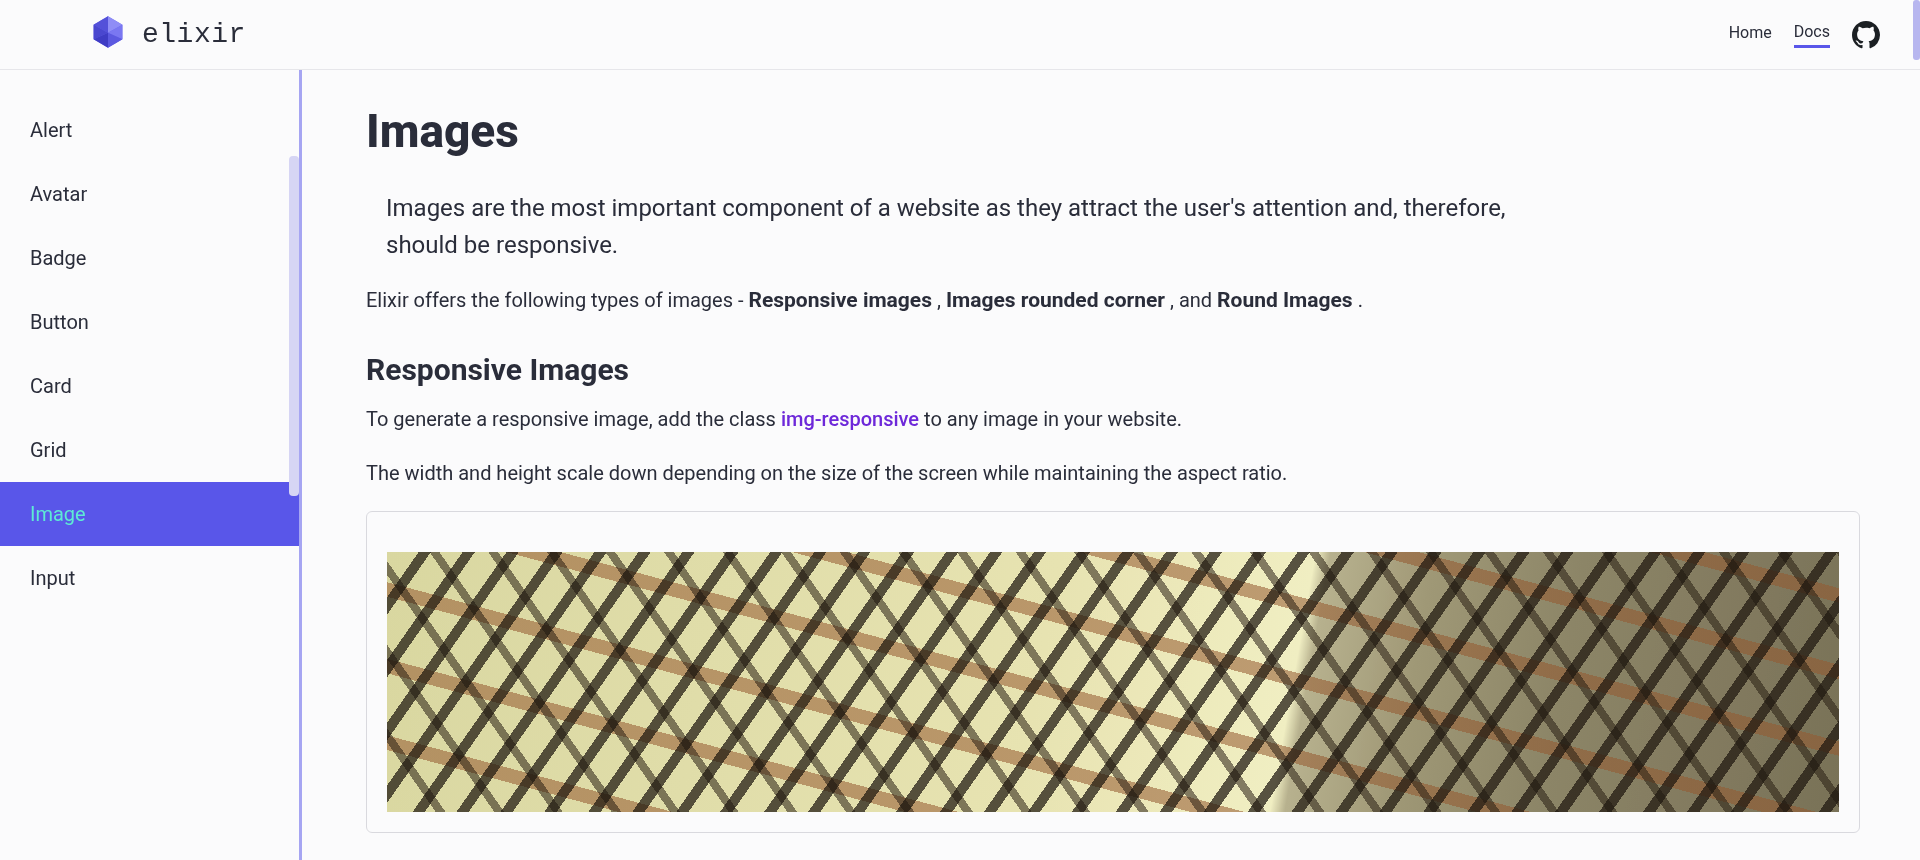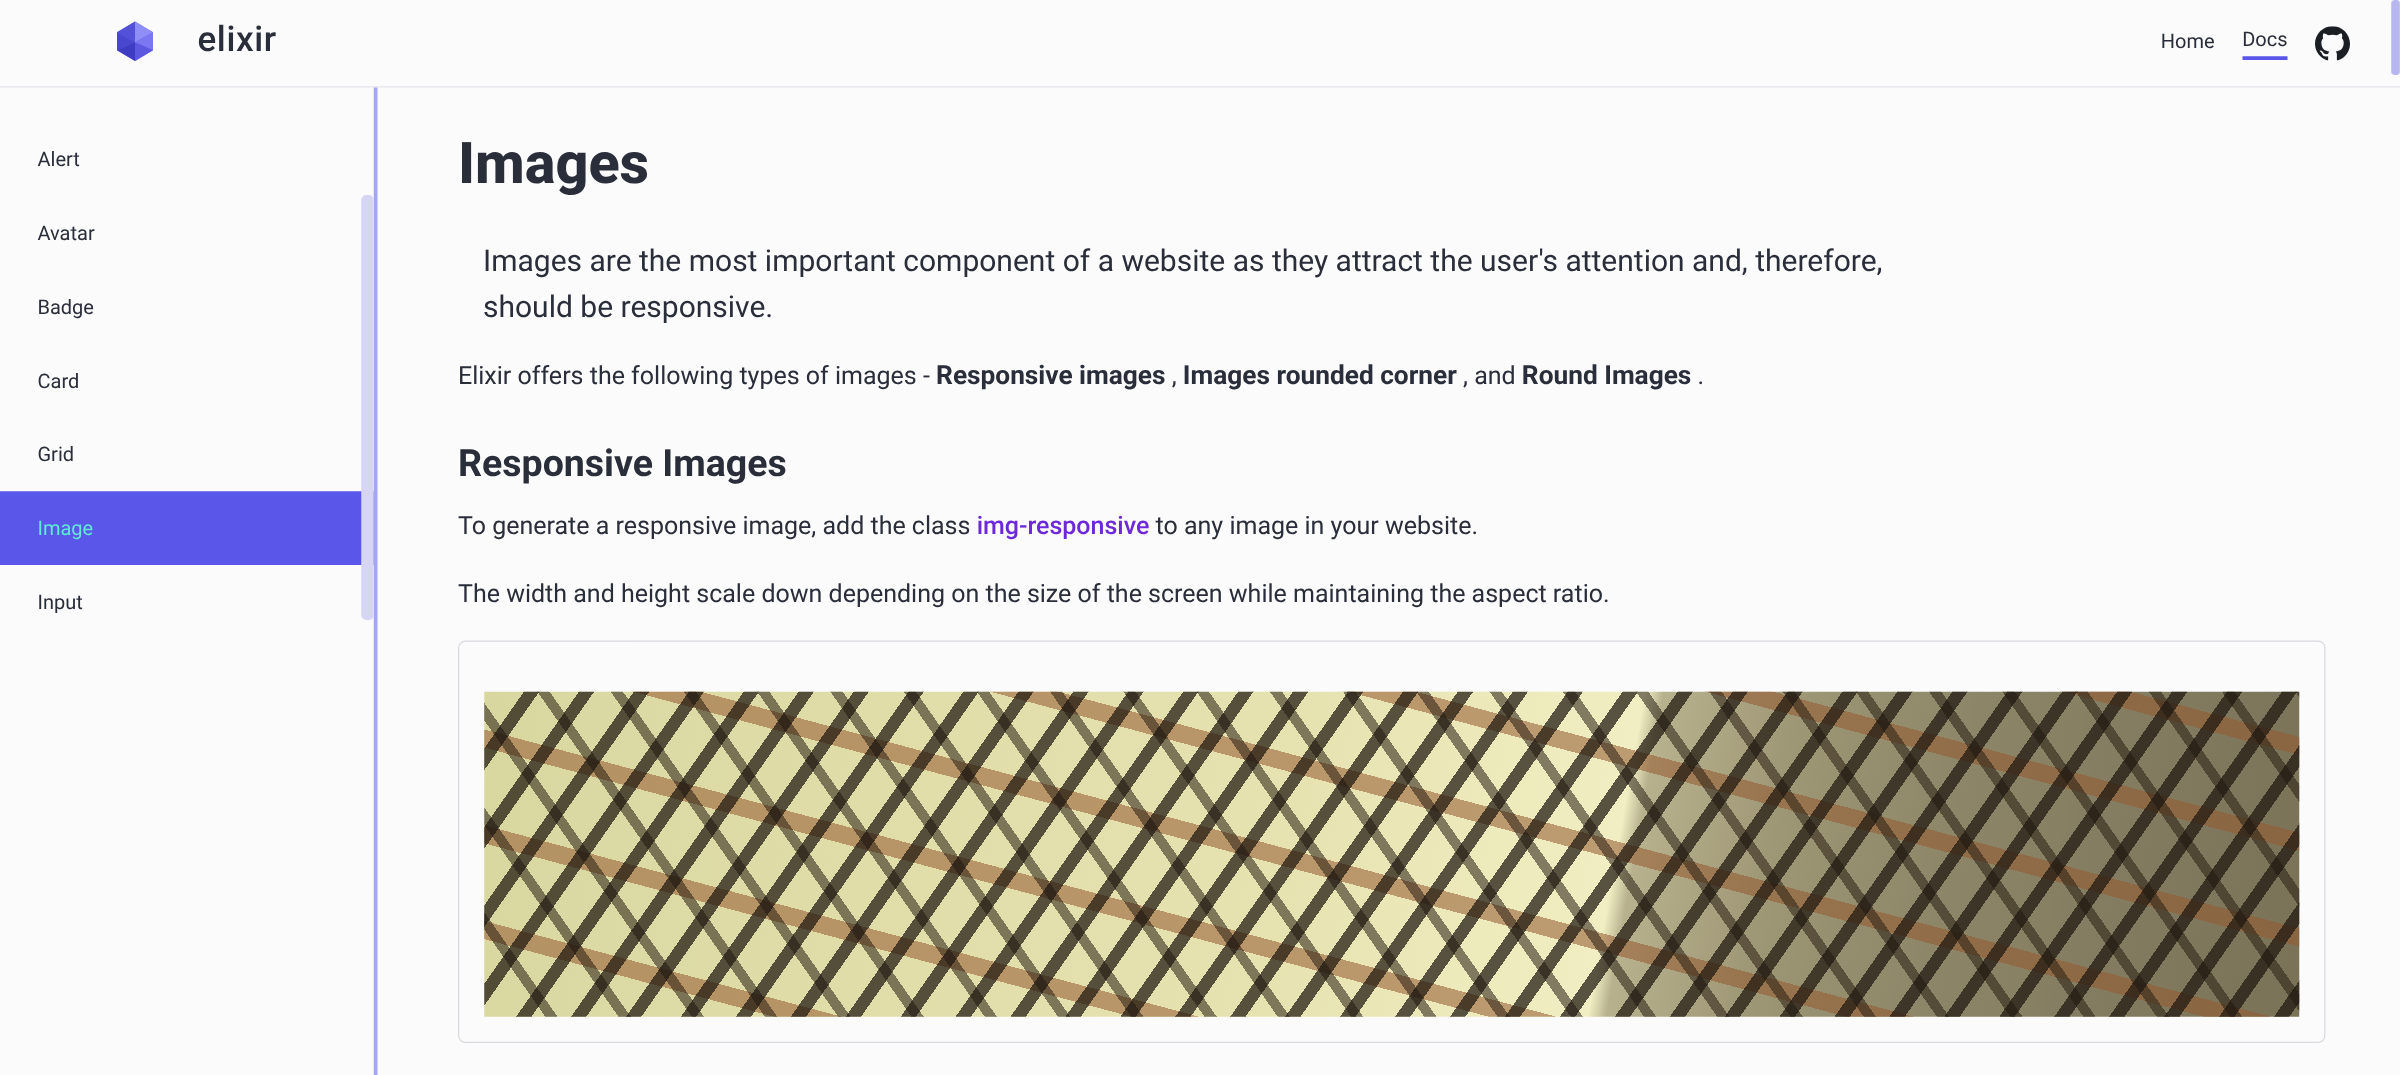--- a/index.html
+++ b/index.html
@@ -17,23 +17,24 @@
     width: 100%;
     border-bottom: 1px solid #e6e6ea;
     display: flex;
     align-items: center;
     justify-content: space-between;
     padding: 0 40px 0 90px;
     background: #fbfbfc;
   }
   .brand {
     display: flex;
-    align-items: flex-start;
-    gap: 32px;
-    cursor: pointer;
+    align-items: center;
+    gap: 16px;
+    cursor: pointer;
+    font-family: Liberation Mono, monospace;
   }
   .brand-name {
     font-size: 28px;
     font-weight: 500;
     color: #2a2d3a;
     letter-spacing: 0.5px;
   }
   .nav-right {
     display: flex;
     align-items: center;
@@ -78,21 +79,21 @@
   }
   .sidebar-title {
     font-size: 30px;
     font-weight: 700;
     color: #2a2d3a;
     padding: 0 30px 18px 30px;
   }
   .side-item {
     display: block;
     padding: 20px 30px;
-    font-size: 16px;
+    font-size: 20px;
     color: #2a2d3a;
     cursor: pointer;
   }
   .side-item.active {
     background: #5956e9;
     color: #5eead4;
     font-weight: 400;
   }
 
   
@@ -239,20 +240,21 @@
 
 <div class="shell">
 
   <aside class="sidebar">
     <div class="side-thumb"></div>
     <div class="sidebar-inner">
 
       <a class="side-item">Alert</a>
       <a class="side-item">Avatar</a>
       <a class="side-item">Badge</a>
+      <a class="side-item">Button</a>
       <a class="side-item">Card</a>
       <a class="side-item">Grid</a>
       <a class="side-item active">Image</a>
       <a class="side-item">Input</a>
     </div>
   </aside>
 
   <main class="main">
     <h1 class="page-title">Images</h1>
 

